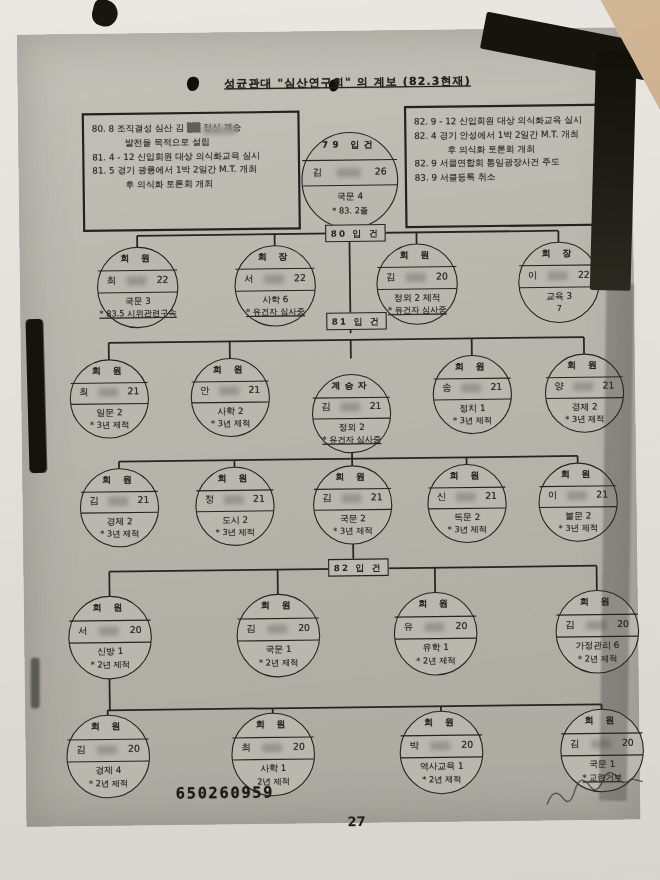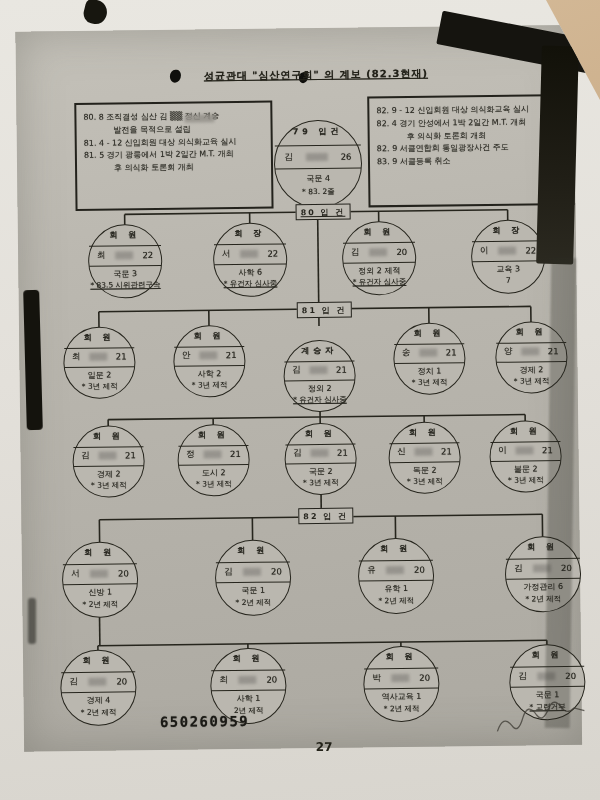--- a/index.html
+++ b/index.html
@@ -130,22 +130,22 @@
       <div class="name-row">
         <span>김</span>
         <span class="redact"></span>
         <span>26</span>
       </div>
       <div class="cdiv d2"></div>
       <div class="dept">국문 4</div>
       <div class="status">* 83. 2졸</div>
     </div>
 
-    <div class="abs gen-label" style="left:278px;top:176px;min-width:38px;text-decoration:underline;">80 입 건</div>
-    <div class="abs gen-label" style="left:278px;top:274px;min-width:38px;text-align:center;">81 입 건</div>
+    <div class="abs gen-label" style="left:278px;top:176px;min-width:38px;">80 입 건</div>
+    <div class="abs gen-label" style="left:278px;top:256px;min-width:38px;text-align:center;">81 입 건</div>
     <div class="abs gen-label" style="left:277px;top:480px;min-width:38px;">82 입 건</div>
 
     <div id="chartLayer">
         <div class="person-circle" style="left: 70px; top: 194px; width: 74px; height: 74px;">
           <div class="role">회 원</div>
           <div class="cdiv d1"></div>
           <div class="name-row">
             <span>최</span>
             <span class="redact"></span>
             <span>22</span>

